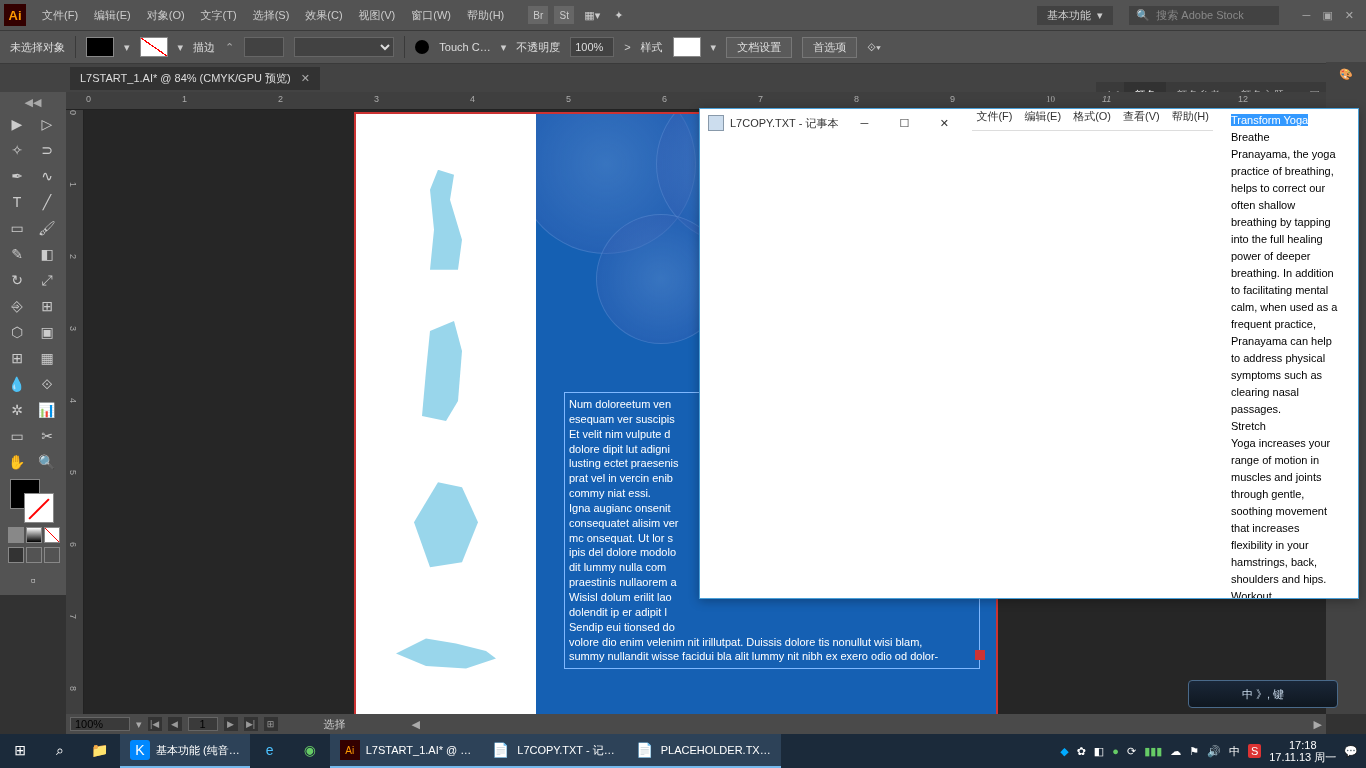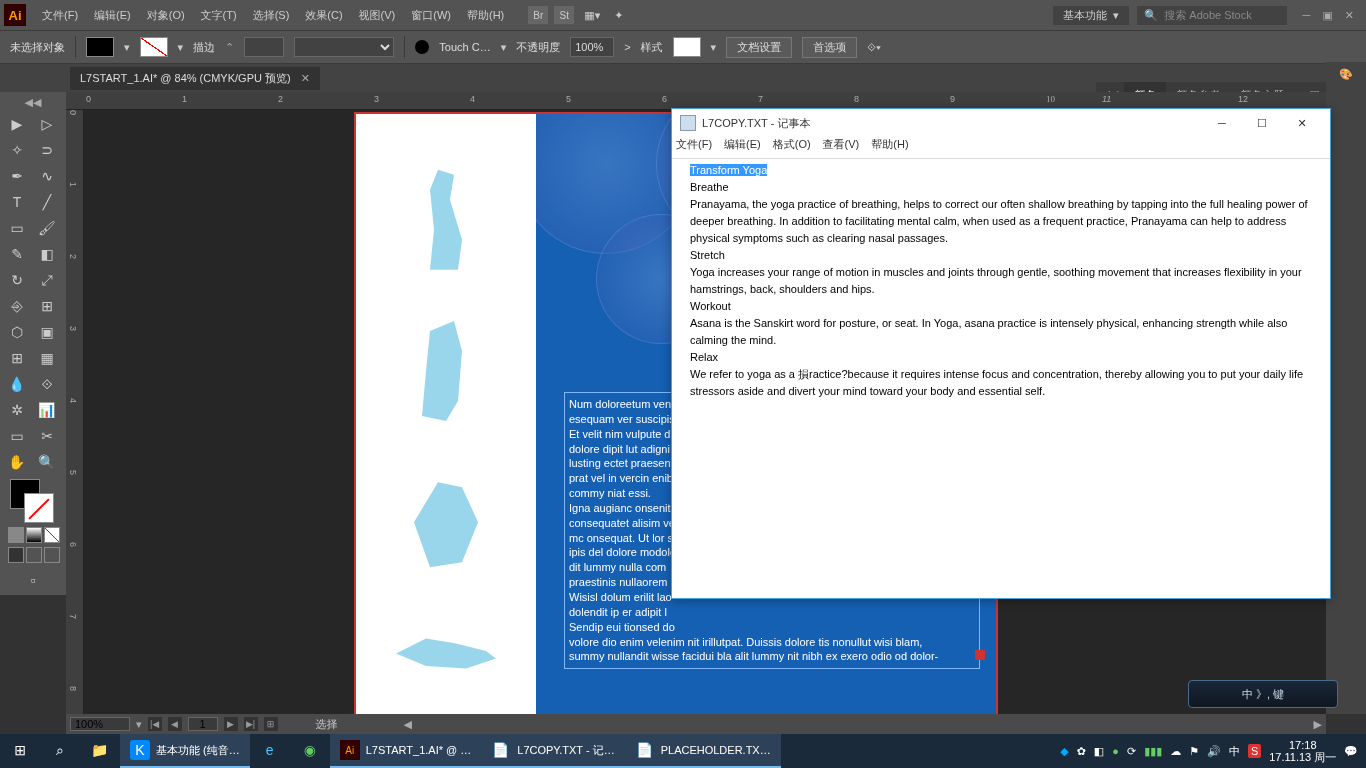--- a/index.html
+++ b/index.html
@@ -1,20 +1,20 @@
 <!DOCTYPE html>
 <html><head>
 <meta charset="utf-8">
 <style>
 *{margin:0;padding:0;box-sizing:border-box;font-family:"Microsoft YaHei",sans-serif;font-size:11px}
 body{width:1366px;height:768px;background:#323232;overflow:hidden;position:relative}
 .topbar{height:30px;background:#535353;display:flex;align-items:center;color:#ccc;padding:0 4px}
 .ai-logo{width:22px;height:22px;background:#330000;color:#ff9a00;display:flex;align-items:center;justify-content:center;font-weight:bold;font-size:13px;margin-right:8px}
 .menu-item{padding:0 8px;cursor:pointer}
-.topbar-right{margin-left:auto;display:flex;align-items:center;gap:8px}
+.topbar-right{margin-left:auto;display:flex;align-items:center;gap:16px}
 .workspace-sel{background:#424242;padding:2px 10px;display:flex;align-items:center;gap:6px}
 .search-box{background:#424242;padding:2px 8px;display:flex;align-items:center;gap:6px;color:#888;width:150px}
 .win-controls{display:flex;gap:12px;padding:0 8px;color:#aaa}
 .controlbar{height:34px;background:#535353;display:flex;align-items:center;color:#ccc;padding:0 10px;gap:10px;border-top:1px solid #3a3a3a;border-bottom:1px solid #3a3a3a}
 .cb-label{color:#ddd}
 .cb-swatch{width:28px;height:20px;background:#000;border:1px solid #888;display:inline-block}
 .cb-swatch.none{background:linear-gradient(to top right,#fff 48%,red 48%,red 52%,#fff 52%)}
 .cb-field{background:#424242;border:1px solid #666;padding:1px 4px;height:20px;color:#ddd}
 .cb-btn{background:#5a5a5a;border:1px solid #777;padding:2px 10px;color:#ddd}
 .sep{width:1px;height:22px;background:#3a3a3a}
@@ -50,21 +50,21 @@
 .rp-tab.active{background:#323232;color:#fff}
 .statusbar{position:absolute;left:66px;right:40px;bottom:34px;height:20px;background:#4a4a4a;display:flex;align-items:center;color:#ccc;padding:0 4px;gap:6px}
 .zoom-sel{background:#3a3a3a;border:1px solid #666;padding:0 4px;width:60px}
 .nav-btn{width:14px;height:14px;background:#333;color:#999;display:flex;align-items:center;justify-content:center;font-size:9px}
 .taskbar{position:absolute;bottom:0;left:0;right:0;height:34px;background:#1b2a3a;display:flex;align-items:center;color:#fff}
 .tb-item{padding:0 10px;height:100%;display:flex;align-items:center;gap:6px;border-bottom:2px solid transparent}
 .tb-item.active{background:#2d4258;border-bottom:2px solid #76b9ed}
 .tb-icon{width:20px;height:20px;display:flex;align-items:center;justify-content:center;font-size:14px}
 .tb-tray{margin-left:auto;display:flex;align-items:center;gap:8px;padding-right:8px;font-size:10px}
 .tb-clock{text-align:center;line-height:1.1}
-.notepad{position:absolute;left:671px;top:108px;width:660px;height:491px;background:#fff;border:1px solid #4aa0d8;box-shadow:0 2px 10px rgba(0,0,0,.3);display:flex;flex-direction:column}
+.notepad{position:absolute;left:699px;top:108px;width:660px;height:491px;background:#fff;border:1px solid #4aa0d8;box-shadow:0 2px 10px rgba(0,0,0,.3);display:flex;}
 .np-title{height:28px;display:flex;align-items:center;padding:0 8px;gap:6px;color:#333}
 .np-title-icon{width:16px;height:16px;background:#cde;border:1px solid #89a}
 .np-winbtns{margin-left:auto;display:flex}
 .np-wb{width:40px;height:28px;display:flex;align-items:center;justify-content:center;color:#333}
 .np-menu{height:22px;display:flex;padding:0 4px;gap:12px;color:#333;border-bottom:1px solid #ddd}
 .np-content{flex:1;padding:2px 18px;font-family:"SimSun","NSimSun",monospace;font-size:14px;line-height:16px;color:#000;overflow:auto;white-space:pre-wrap}
 .np-sel{background:#3399ff;color:#fff}
 .ime-widget{position:absolute;right:28px;bottom:60px;width:150px;height:28px;background:linear-gradient(#1a2738,#0f1720);border:1px solid #4a6a8a;border-radius:4px;color:#cde;display:flex;align-items:center;justify-content:center;gap:6px;font-size:12px}
 .topbar-sq{width:20px;height:18px;background:#666;display:inline-flex;align-items:center;justify-content:center;color:#ccc;font-size:10px}
 </style>
@@ -263,21 +263,21 @@
 
 <div class="statusbar">
   <input class="zoom-sel" value="100%" style="">
     <span style="color:#aaa">▾</span>
   <span class="nav-btn">|◀</span>
   <span class="nav-btn">◀</span>
   <input class="zoom-sel" style="width: 30px; text-align: center;" value="1">
   <span class="nav-btn">▶</span>
   <span class="nav-btn">▶|</span>
   <span class="nav-btn">⊞</span>
-  <span style="margin-left:32px">选择</span>
+  <span style="margin-left:40px">选择</span>
   <span style="margin-left:60px;color:#aaa">◀</span>
   <span style="margin-left:auto;color:#aaa">▶</span>
 </div>
 
 <div class="ime-widget">
     <span>中 》,  键</span>
   </div>
 
 <div class="notepad">
   <div class="np-title">

